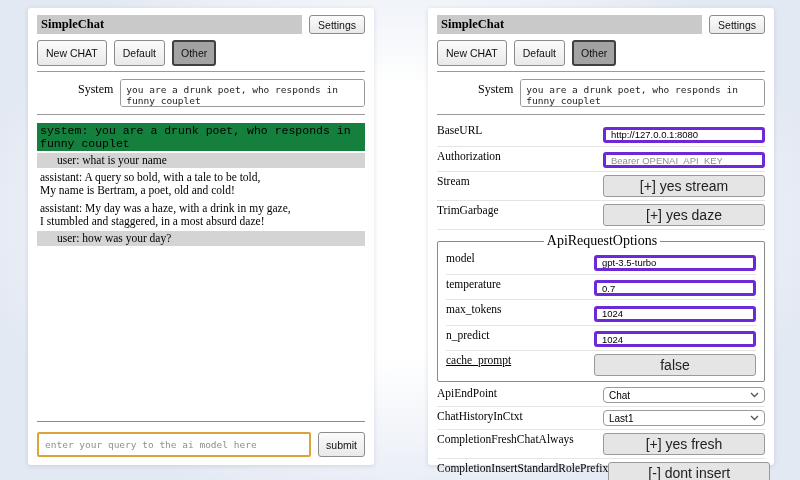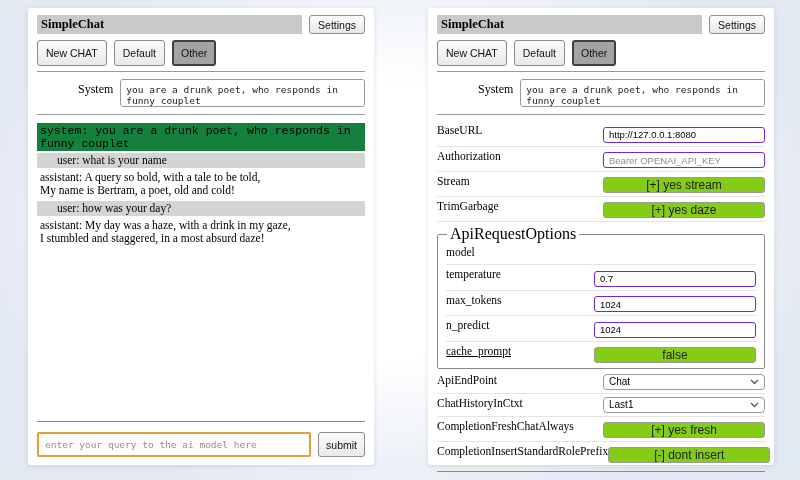--- a/index.html
+++ b/index.html
@@ -66,41 +66,41 @@
   .submit { padding: 2px 7px; }
 
   .settings { margin-top: 2px; }
   .srow {
     display: flex; justify-content: space-between; 
     padding: 3px 0; border-bottom: 1px solid #e4e4e4; min-height: 22px;
   }
   .slabel { font-size: 11.5px; color: #000; }
   .sctrl { width: 162px; flex: none; }
   .sinput {
-    width: 100%; border: 1px solid #6d28d9; border-radius: 3px;
+    width: 100%; border: 3px solid #6d28d9; border-radius: 3px;
     font-family: "Liberation Sans", sans-serif; font-size: 9.5px;
     padding: 2px 5px; height: 16px; color: #000; outline: none;
   }
   .sbtn {
-    width: 100%; background: #84cc16; border: 1px solid #9a9a9a;
+    width: 100%; background: #e5e5e5; border: 1px solid #9a9a9a;
     border-radius: 3px; font-family: "Liberation Sans", sans-serif;
-    font-size: 12px; height: 16px; color: #222; cursor: pointer;
+    font-size: 14px; height: 22px; color: #222; cursor: pointer;
   }
   .sselect {
     width: 100%; background: #fff; border: 1px solid #9a9a9a;
     border-radius: 4px; font-family: "Liberation Sans", sans-serif;
     font-size: 10px; height: 16px; padding: 0 5px;
     display: flex; justify-content: space-between; align-items: center;
     color: #000; cursor: pointer;
   }
   fieldset.api-options {
     border: 1px solid #8a8a8a; border-radius: 2px;
     margin: 3px 0 2px 0; padding: 0 8px 2px 8px;
   }
-  fieldset.api-options legend { font-size: 16px; padding: 0 3px; margin-left: 1px; }
+  fieldset.api-options legend { font-size: 14px; padding: 0 3px; margin-left: 1px; text-align: center; }
   fieldset.api-options .srow:last-child { border-bottom: none; text-decoration: underline; }
 </style>
 </head>
 <body>
 
 <div class="card left">
   <div class="header-row">
     <div class="title-bar">SimpleChat</div>
     <button class="btn">Settings</button>
   </div>
@@ -113,23 +113,23 @@
   <div class="system-row">
     <label>System</label>
     <textarea style="">you are a drunk poet, who responds in funny couplet</textarea>
   </div>
   <hr class="sep">
   <div class="messages">
     <div class="msg system">system: you are a drunk poet, who responds in funny couplet</div>
     <div class="msg user">user: what is your name</div>
     <div class="msg assistant">assistant: A query so bold, with a tale to be told,
 My name is Bertram, a poet, old and cold!</div>
-    <div class="msg user">user: how was your day?</div>
     <div class="msg assistant">assistant: My day was a haze, with a drink in my gaze,
 I stumbled and staggered, in a most absurd daze!</div>
+    <div class="msg user">user: how was your day?</div>
   </div>
   <div class="composer">
     <hr class="sep">
     <div class="composer-row">
       <input class="query focused" placeholder="enter your query to the ai model here" style="">
       <button class="btn submit">submit</button>
     </div>
   </div>
 </div>
 
@@ -165,20 +165,21 @@
     </div>
     <div class="srow">
       <span class="slabel">TrimGarbage</span>
       <span class="sctrl"><button class="sbtn">[+] yes daze</button></span>
     </div>
 
     <fieldset class="api-options">
       <legend>ApiRequestOptions</legend>
       <div class="srow">
         <span class="slabel">model</span>
+        <span class="sctrl"><input class="sinput" value="gpt-3.5-turbo" style=""></span>
       </div>
       <div class="srow">
         <span class="slabel">temperature</span>
         <span class="sctrl"><input class="sinput" value="0.7" style=""></span>
       </div>
       <div class="srow">
         <span class="slabel">max_tokens</span>
         <span class="sctrl"><input class="sinput" value="1024" style=""></span>
       </div>
       <div class="srow">

